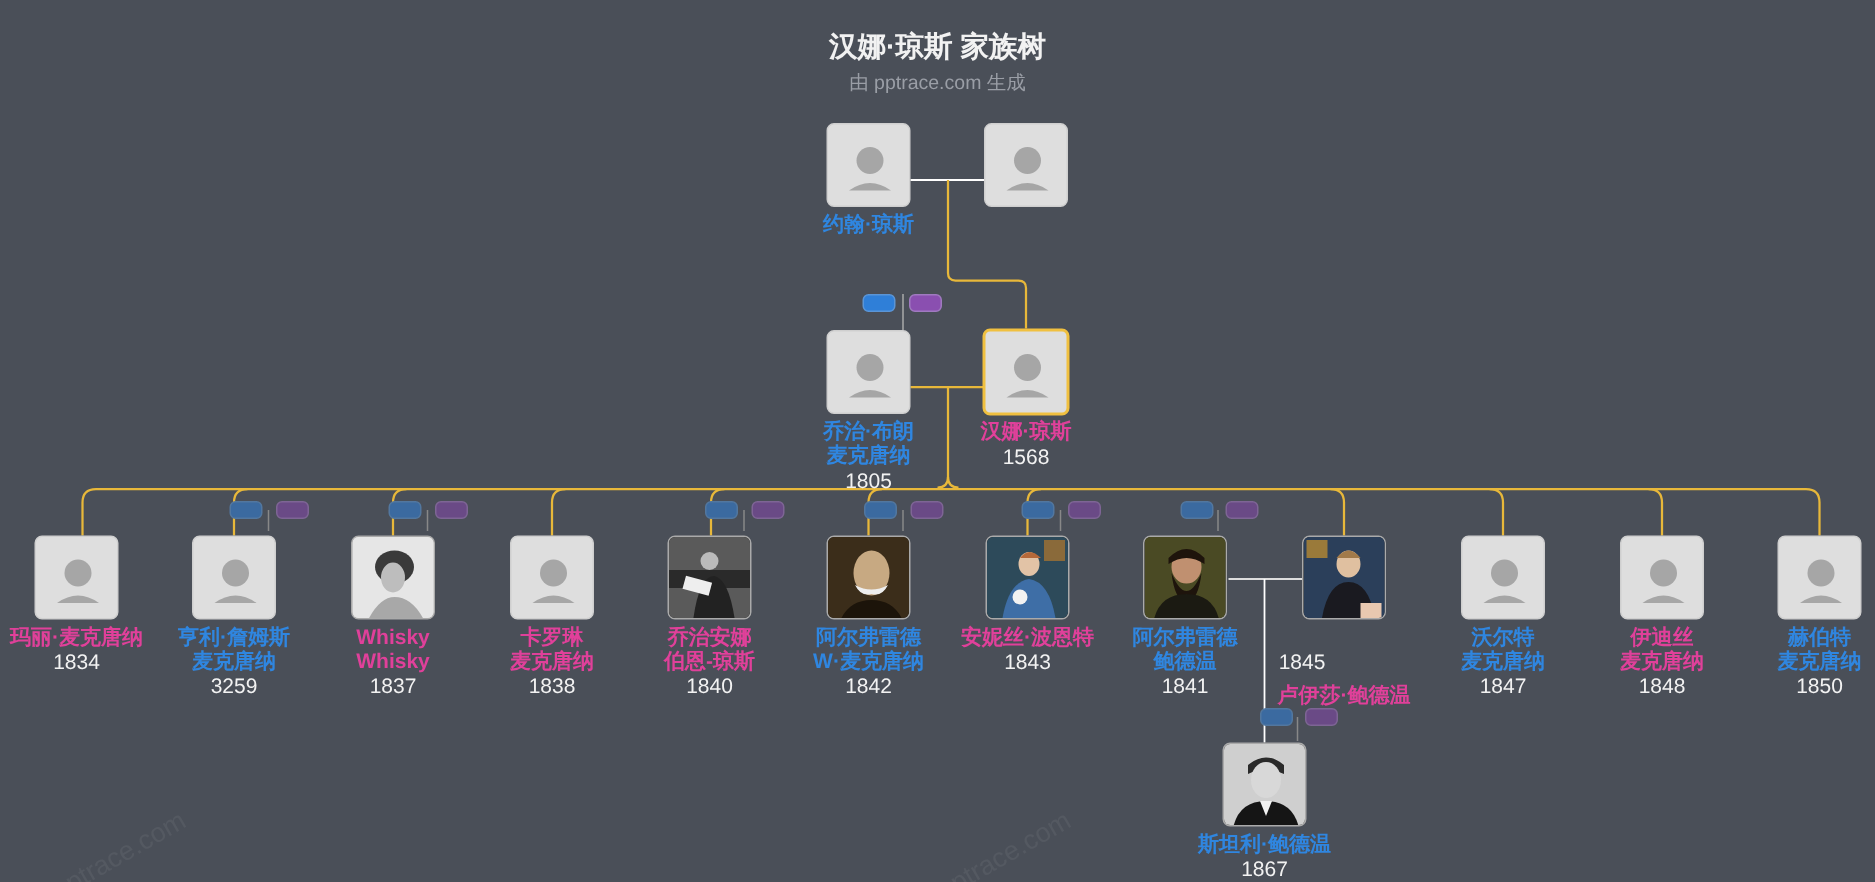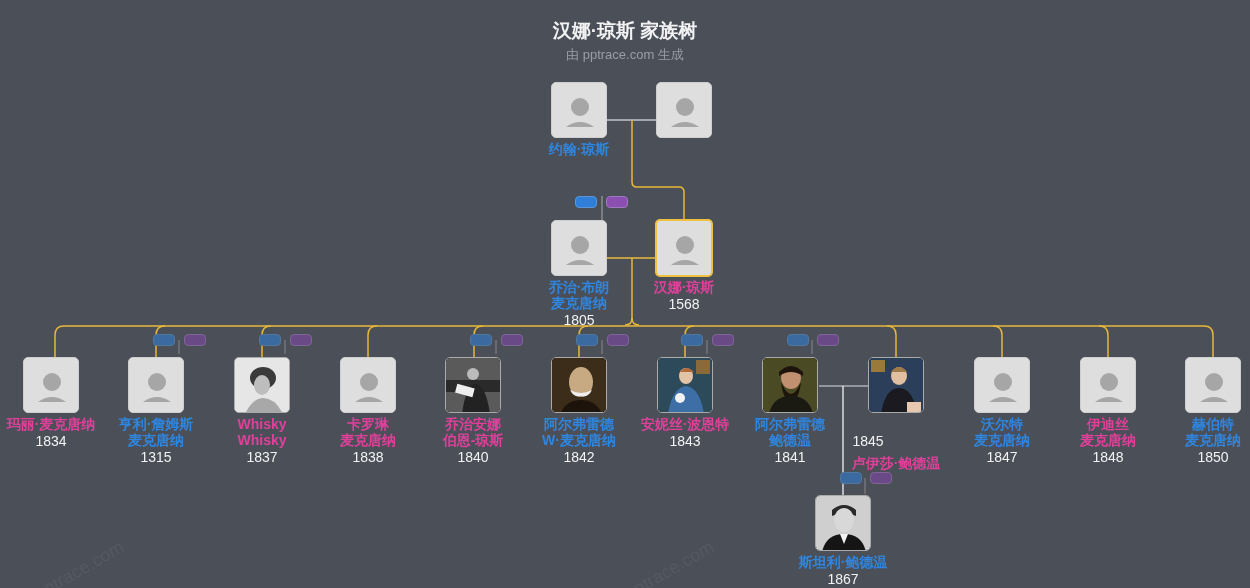--- a/index.html
+++ b/index.html
@@ -142,21 +142,21 @@
 <div class="card" style="left:128px;top:357px;">
   <svg class="silh" width="56" height="56">
       <circle cx="28" cy="24" r="9" fill="#a6a6a6"></circle>
       <path d="M14 44 Q28 34 42 44 Z" fill="#a6a6a6"></path>
     </svg>
 </div>
 <div class="name m" style="left:91px;top:416px;">
     <div>亨利·詹姆斯</div>
     <div>麦克唐纳</div>
   </div>
-<div class="year" style="left:116px;top:449px;">1315</div>
+<div class="year" style="left:116px;top:449px;">3259</div>
 
 <div class="card photo" style="left:234px;top:357px;background:#d8d8d8;">
   <svg class="silh" width="56" height="56">
     <rect width="56" height="56" fill="#e6e6e6"></rect>
     <ellipse cx="28" cy="20" rx="13" ry="11" fill="#3a3a3a"></ellipse>
     <ellipse cx="27" cy="27" rx="8" ry="10" fill="#bdbdbd"></ellipse>
     <path d="M10 56 Q18 40 28 40 Q40 40 48 56 Z" fill="#a8a8a8"></path>
   </svg>
 </div>
 <div class="name f" style="left:197px;top:416px;">

